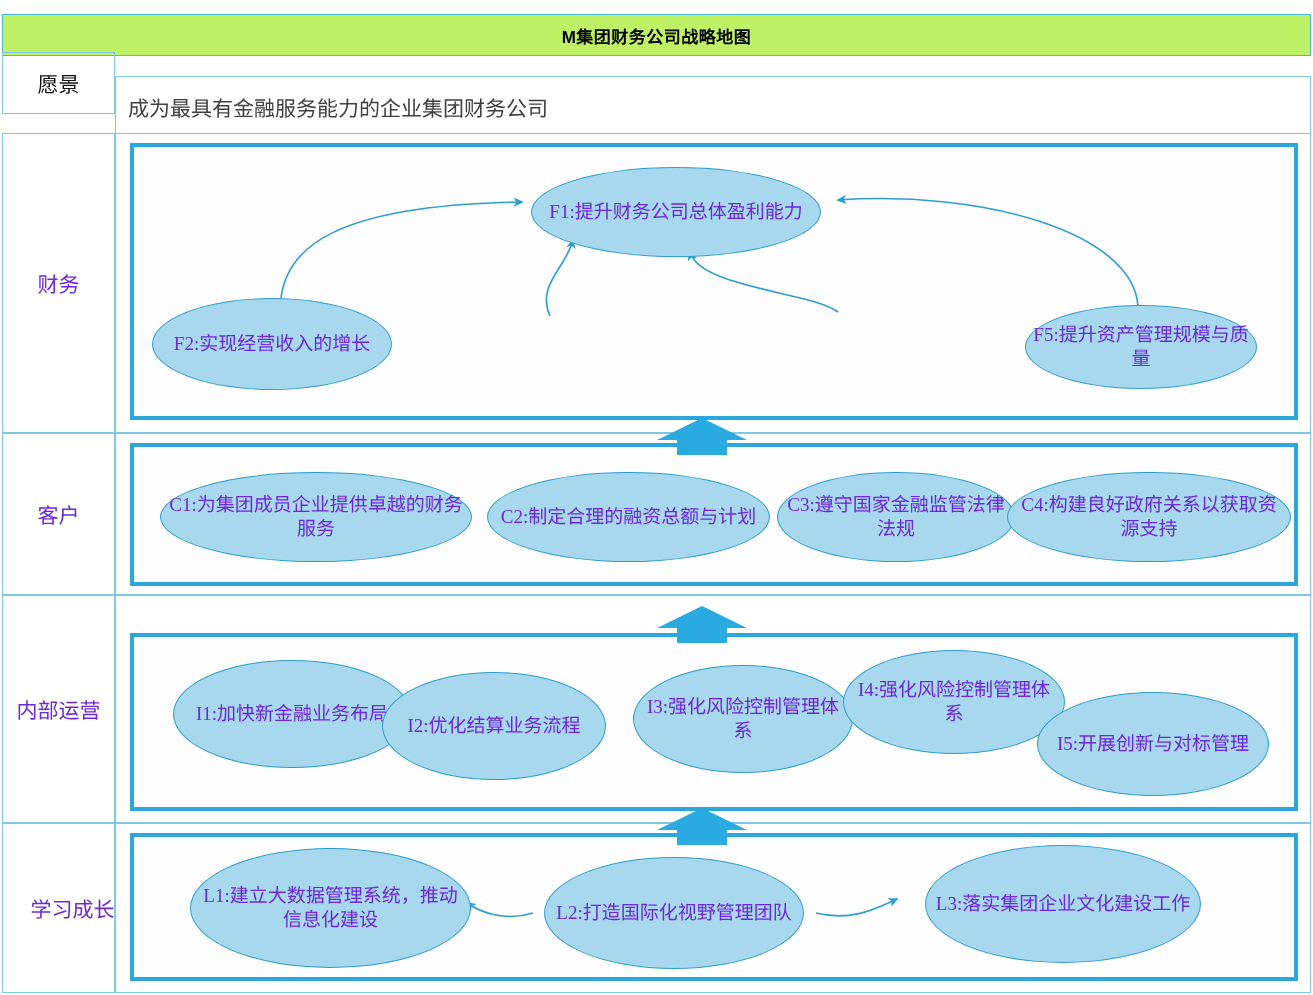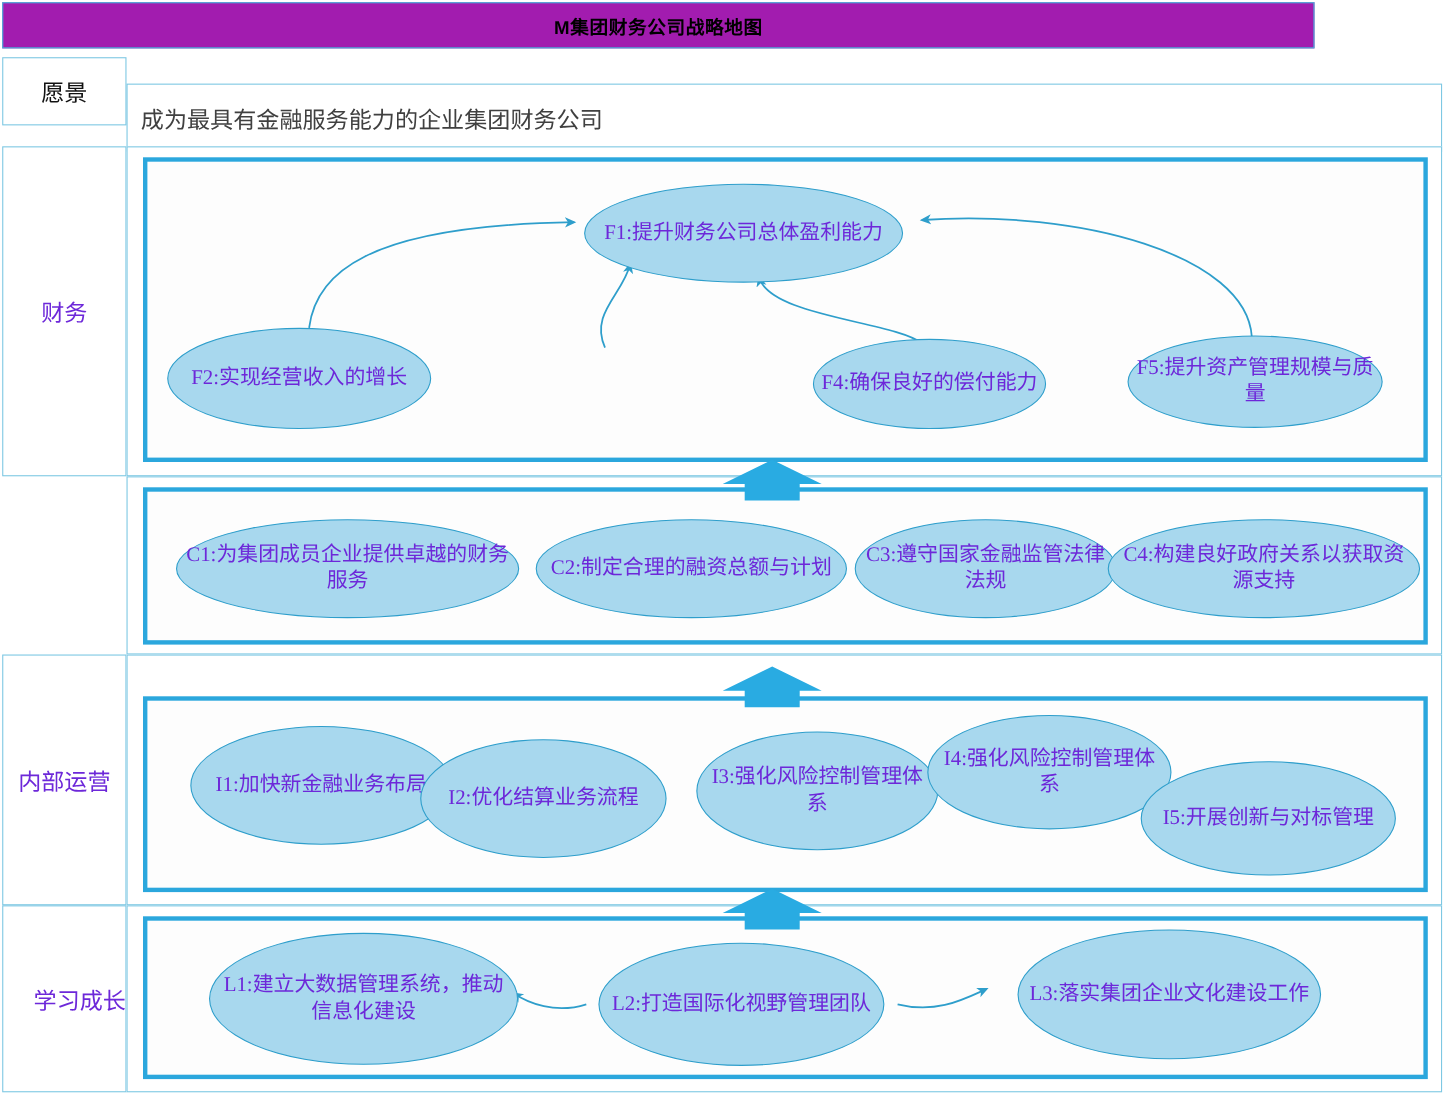--- a/index.html
+++ b/index.html
@@ -16,25 +16,25 @@
     width: 1313px;
     height: 995px;
     background: #ffffff;
     overflow: hidden;
   }
 
   
   .title-bar {
     position: absolute;
     left: 2px;
-    top: 2px;
-    width: 1193px;
+    top: 14px;
+    width: 1309px;
     height: 42px;
     box-sizing: border-box;
-    background: #a21caf;
+    background: #bef264;
     border: 1px solid #45b6dc;
     display: flex;
     align-items: center;
     justify-content: center;
   }
   .title-bar .title-text {
     font-family: "Liberation Sans", "DejaVu Sans", sans-serif;
     font-size: 17px;
     font-weight: bold;
     color: #000000;
@@ -135,20 +135,21 @@
 <div id="map-root">
 
   <div class="title-bar">
     <span class="title-text">M集团财务公司战略地图</span>
   </div>
 
   <div class="vision-label">愿景</div>
   <div class="vision-value">成为最具有金融服务能力的企业集团财务公司</div>
 
   <div class="persp-label" style="top:133px;height:300px;">财务</div>
+  <div class="persp-label" style="top:433px;height:162px;">客户</div>
   <div class="persp-label" style="top:595px;height:228px;">内部运营</div>
   <div class="persp-label" style="top:823px;height:170px;padding-left:28px;">学习成长</div>
 
   <div class="persp-outer" style="top:133px;height:300px;"></div>
   <div class="persp-outer" style="top:433px;height:162px;"></div>
   <div class="persp-outer" style="top:595px;height:228px;"></div>
   <div class="persp-outer" style="top:823px;height:170px;"></div>
 
   <div class="persp-panel" style="left:130px;top:143px;width:1168px;height:277px;"></div>
   <div class="persp-panel" style="left:130px;top:443px;width:1168px;height:143px;"></div>
@@ -178,23 +179,20 @@
     <path d="M 657,628 L 702,606 L 747,628 L 727,628 L 727,643 L 677,643 L 677,628 Z" fill="#29abe2"></path>
     <path d="M 657,830 L 702,808 L 747,830 L 727,830 L 727,845 L 677,845 L 677,830 Z" fill="#29abe2"></path>
   </svg>
 
   <div class="node" style="left:531px;top:167px;width:290px;height:90px;">
     <span class="node-text">F1:提升财务公司总体盈利能力</span>
   </div>
   <div class="node" style="left:152px;top:298px;width:240px;height:92px;">
     <span class="node-text">F2:实现经营收入的增长</span>
   </div>
-  <div class="node" style="left:739px;top:308px;width:212px;height:82px;">
-    <span class="node-text">F4:确保良好的偿付能力</span>
-  </div>
   <div class="node" style="left:1025px;top:305px;width:232px;height:84px;">
     <span class="node-text">F5:提升资产管理规模与质量</span>
   </div>
 
   <div class="node" style="left:160px;top:472px;width:312px;height:90px;">
     <span class="node-text">C1:为集团成员企业提供卓越的财务服务</span>
   </div>
   <div class="node" style="left:487px;top:472px;width:283px;height:90px;">
     <span class="node-text">C2:制定合理的融资总额与计划</span>
   </div>

